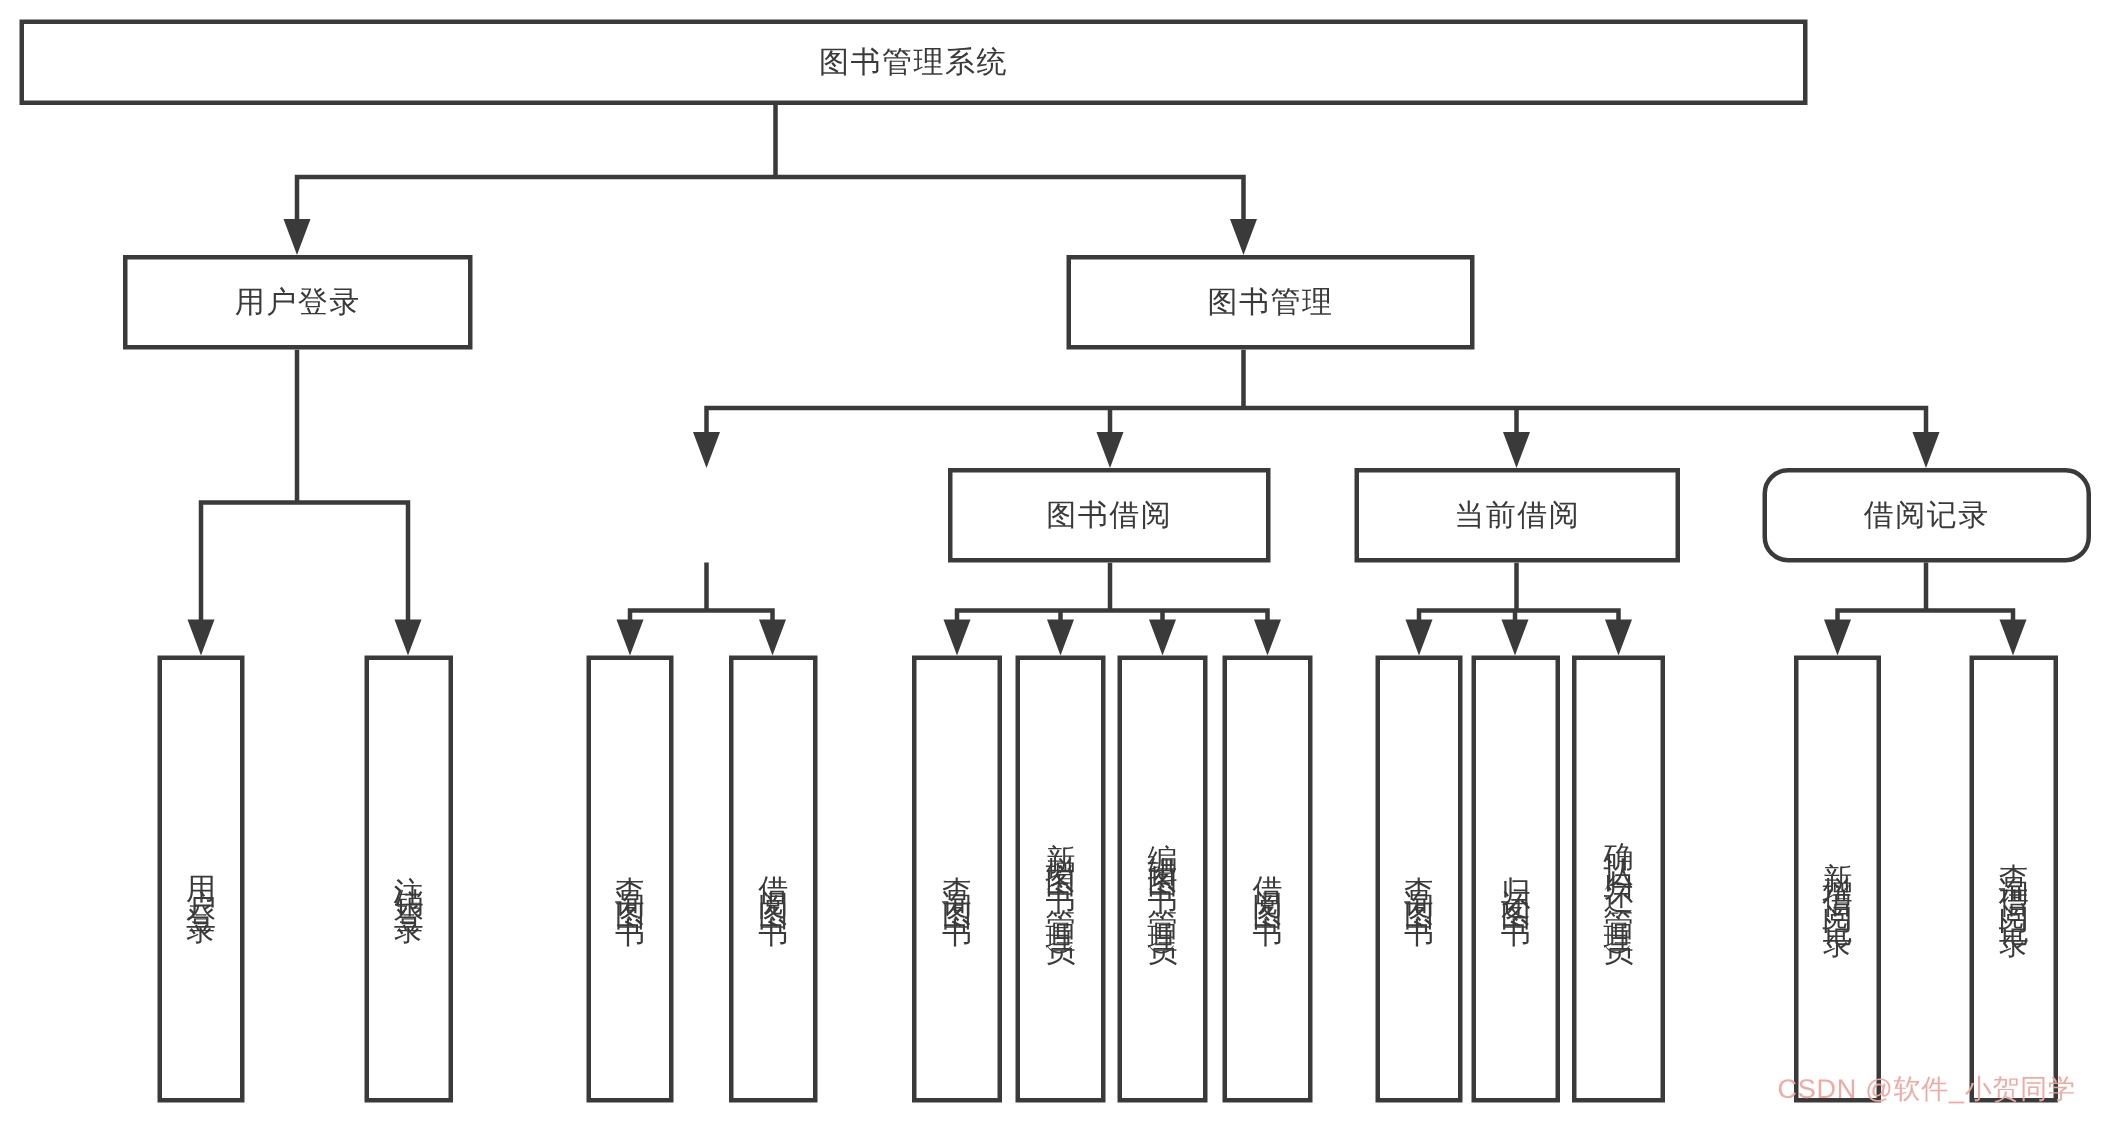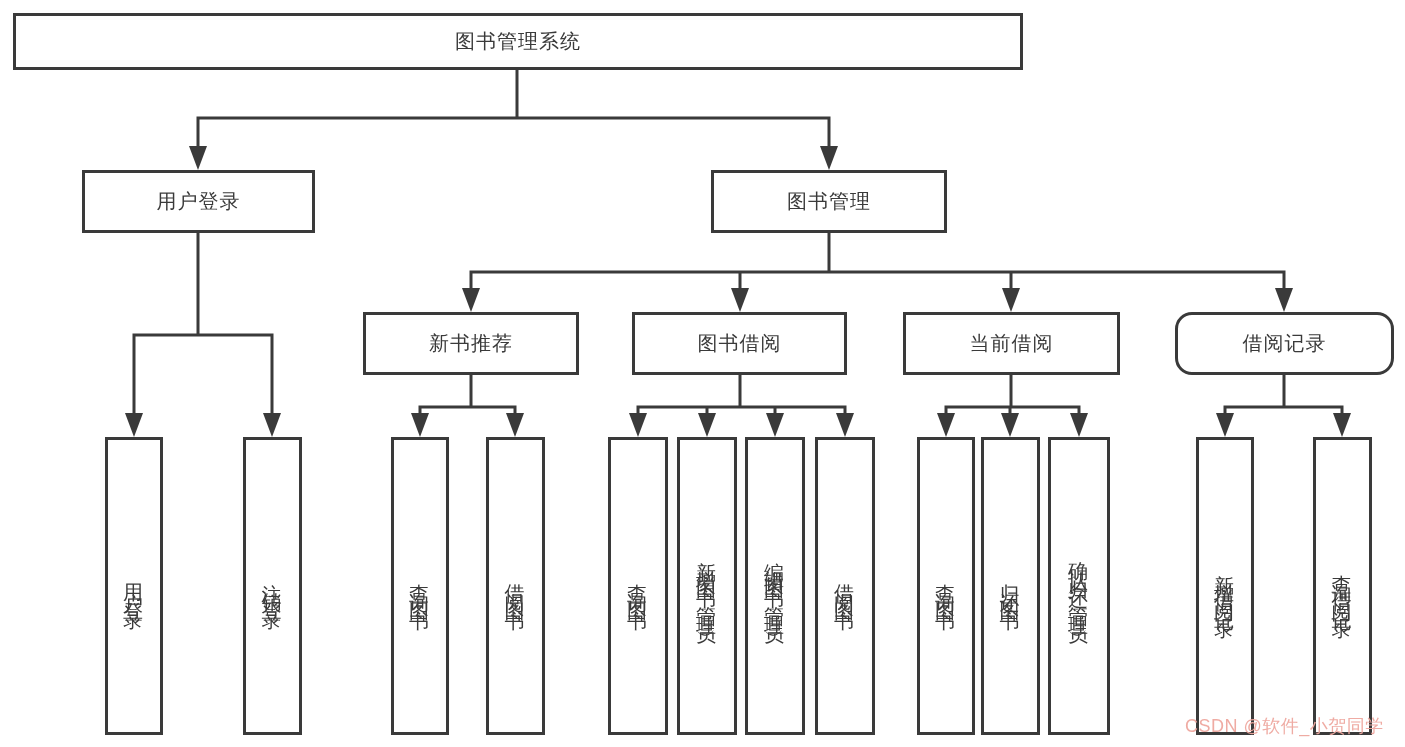--- a/index.html
+++ b/index.html
@@ -23,23 +23,23 @@
     white-space:nowrap;
   }
   .vnode{
     writing-mode:vertical-rl;
     text-orientation:mixed;
     letter-spacing:9px;
     white-space:normal;
     font-size:20px;
   }
   
-  #b-root   {left:13px;  top:13px;  width:1010px; height:57px;}
+  #b-root   {left:13px;  top:13px;  width:1192px; height:57px;}
   #b-login  {left:82px;  top:170px; width:233px;  height:63px;}
-  #b-mgmt   {left:711px; top:170px; width:236px;  height:63px;}
+  #b-mgmt   {left:711px; top:170px; width:272px;  height:63px;}
   #b-l2-0   {left:363px; top:312px; width:216px;  height:63px;}
   #b-l2-1   {left:632px; top:312px; width:215px;  height:63px;}
   #b-l2-2   {left:903px; top:312px; width:217px;  height:63px;}
   #b-l2-3   {left:1175px;top:312px; width:219px;  height:63px;border-radius:17px;}
   
   .leaf{top:437px;height:298px;}
   #lf-login-0 {left:105px; width:58px;}
   #lf-login-1 {left:243px; width:59px;}
   #lf-nb-0    {left:391px; width:58px;}
   #lf-nb-1    {left:486px; width:59px;}
@@ -98,21 +98,20 @@
       <path d="M1216 413 L1234 413 L1225 437 Z"></path>
       <path d="M1333 413 L1351 413 L1342 437 Z"></path>
     </g>
   </svg>
 
   <div id="b-root" class="node">图书管理系统</div>
 
   <div id="b-login" class="node">用户登录</div>
   <div id="b-mgmt" class="node">图书管理</div>
 
-  <div id="b-l2-0" class="node">新书推荐</div>
   <div id="b-l2-1" class="node">图书借阅</div>
   <div id="b-l2-2" class="node">当前借阅</div>
   <div id="b-l2-3" class="node">借阅记录</div>
 
   <div id="lf-login-0" class="node vnode leaf">用户登录</div>
   <div id="lf-login-1" class="node vnode leaf">注销登录</div>
 
   <div id="lf-nb-0" class="node vnode leaf">查询图书</div>
   <div id="lf-nb-1" class="node vnode leaf">借阅图书</div>
 

